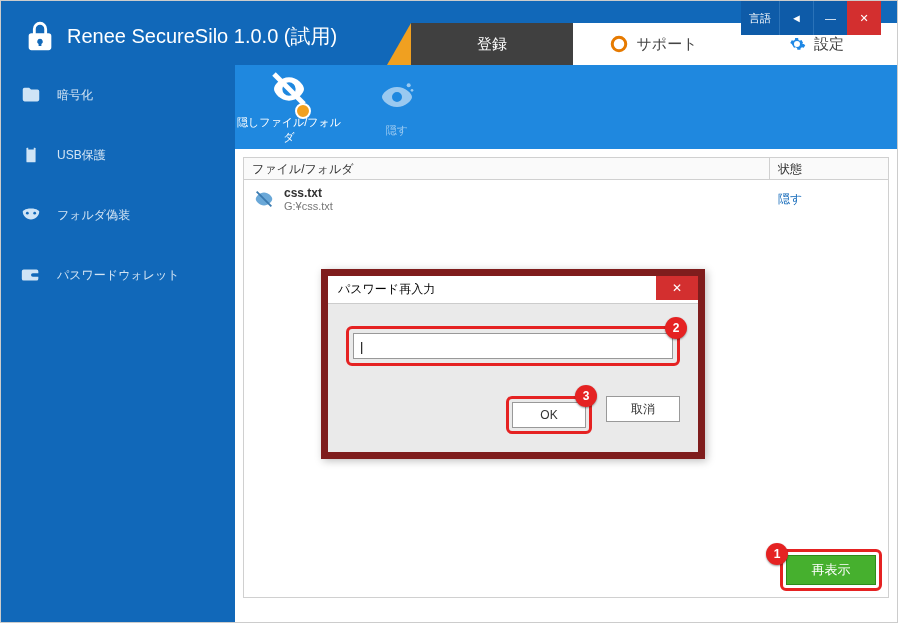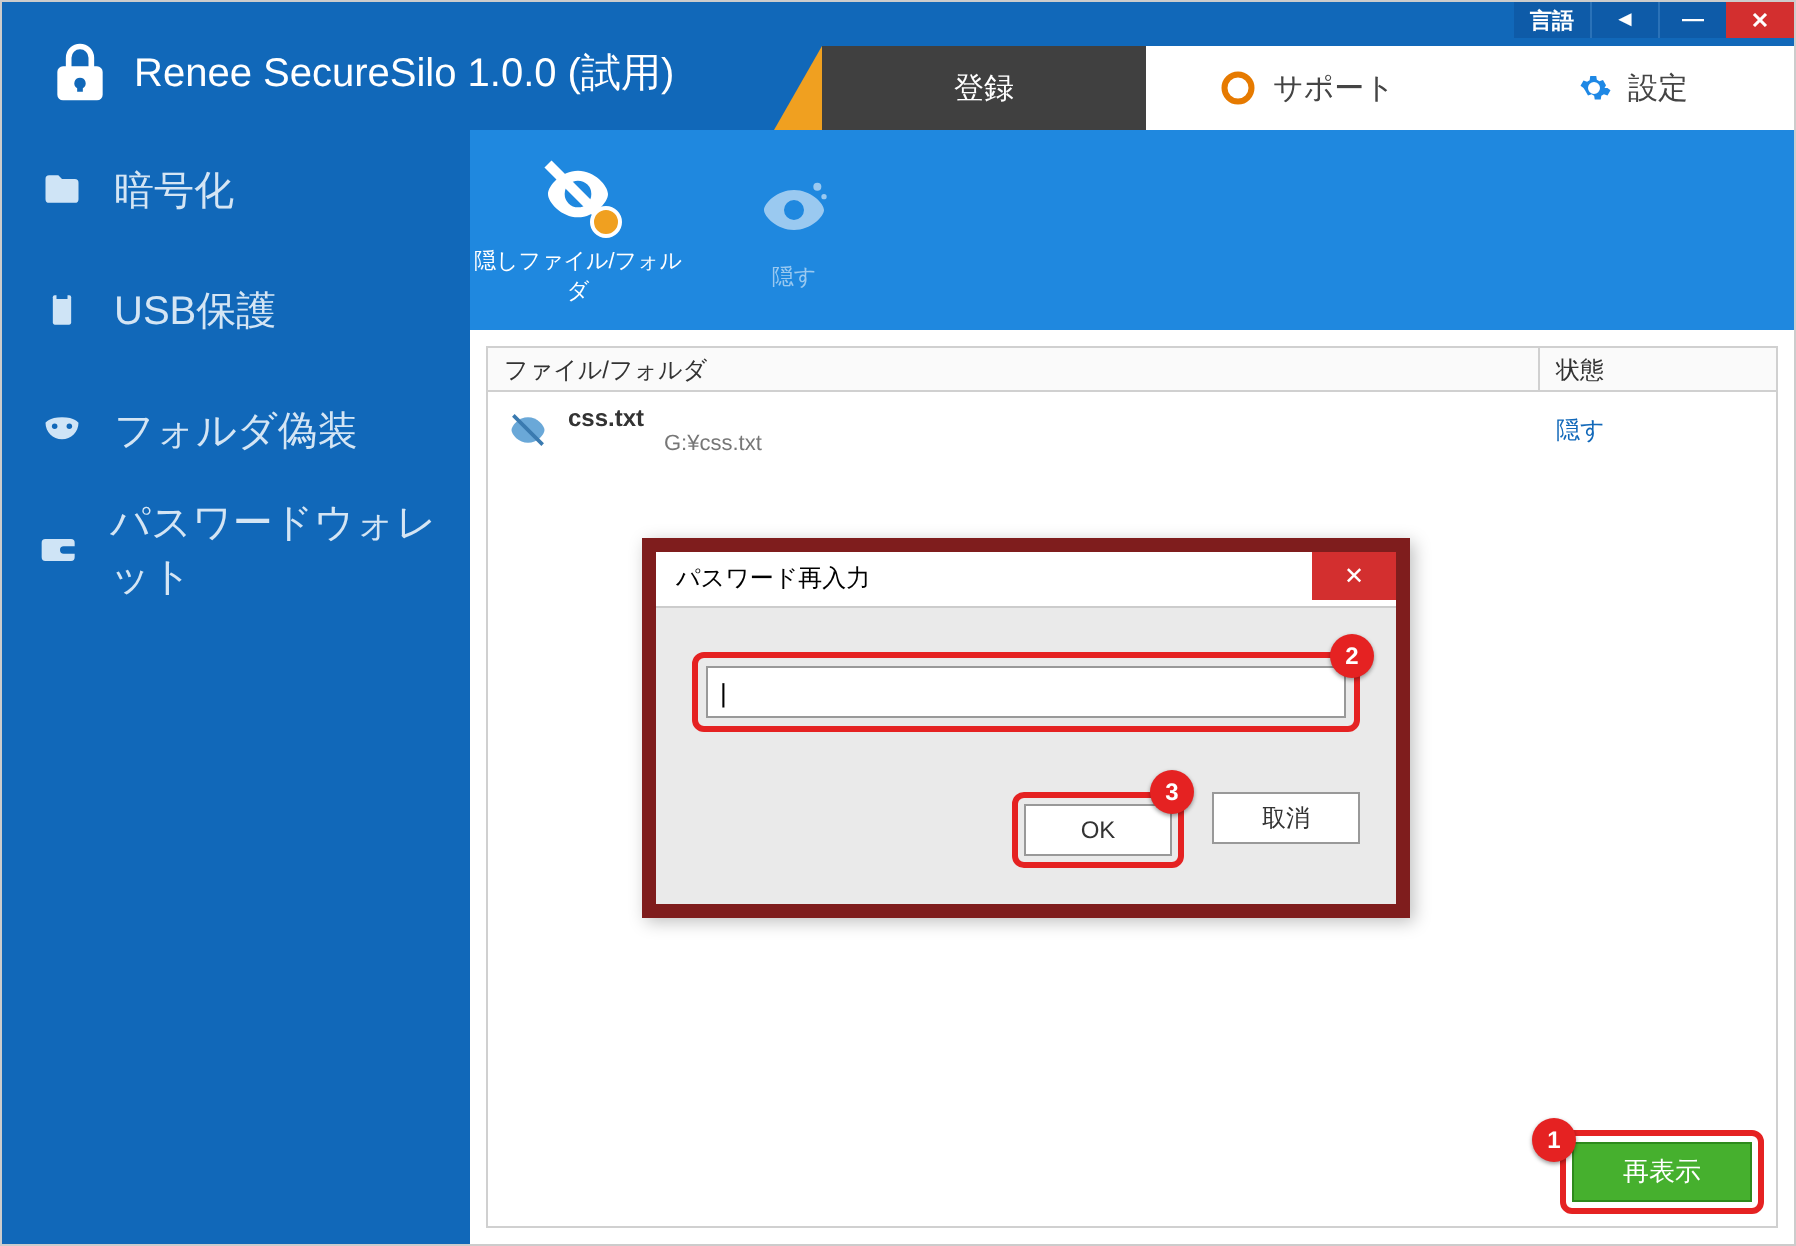--- a/index.html
+++ b/index.html
@@ -1,19 +1,19 @@
 <!DOCTYPE html>
 <html><head>
 <meta charset="utf-8">
 <style>
 * { box-sizing: border-box; margin: 0; padding: 0; font-family: "Meiryo", "MS PGothic", sans-serif; }
 body { width: 898px; height: 623px; background: #fff; position: relative; overflow: hidden; border: 1px solid #ccc; }
 
 
-.topbar { position: absolute; top: 0; right: 0; height: 18px; display: flex; align-items: stretch; z-index: 5; font-weight: bold; }
+.topbar { position: absolute; top: 0; right: 16px; height: 34px; display: flex; align-items: stretch; z-index: 5; }
 .topbar .lang { background: #0e5ba8; color: #fff; font-size: 11px; padding: 2px 8px; display: flex; align-items: center; }
 .topbar .btn { width: 34px; display: flex; align-items: center; justify-content: center; color: #fff; font-size: 11px; }
 .topbar .nav-btn { background: #0e5ba8; border-left: 1px solid #2a72b8; }
 .topbar .min-btn { background: #0e5ba8; border-left: 1px solid #2a72b8; }
 .topbar .close-btn { background: #d32f2f; }
 
 
 .header { height: 64px; background: #1168b9; display: flex; align-items: center; position: relative; padding-top: 6px; }
 .header .logo-area { display: flex; align-items: center; padding-left: 22px; color: #fff; }
 .header .lock-icon svg { width: 34px; height: 34px; }
@@ -24,45 +24,45 @@
 .ribbon .rtab { width: 162px; height: 42px; display: flex; align-items: center; justify-content: center; font-size: 15px; position: relative; }
 .ribbon .rtab.register { background: #404040; color: #fff; }
 .ribbon .rtab.register::before { content:""; position:absolute; left:-24px; top:0; border-right:24px solid #f0a020; border-top:42px solid transparent; }
 .ribbon .rtab.settings { background: #fff; color: #444; }
 .ribbon .rtab.settings::before { content:""; position:absolute; left:-24px; top:0; border-right:24px solid #fff; border-top:42px solid transparent; }
 .ribbon .rtab.support { background: #fff; color: #444; border-left: 0; }
 .ribbon .rtab .ticon { margin-right: 8px; display: flex; }
 
 
 .sidebar { position: absolute; left: 0; top: 64px; bottom: 0; width: 234px; background: #1168b9; }
-.sidebar .item { height: 60px; display: flex; align-items: center; padding-left: 18px; color: #d4e5f4; font-size: 20px; cursor: pointer; }
+.sidebar .item { height: 60px; display: flex; align-items: center; padding-left: 18px; color: #d4e5f4; font-size: 12px; cursor: pointer; }
 .sidebar .item .sicon { width: 24px; height: 24px; margin-right: 14px; display: flex; align-items: center; justify-content: center; }
 .sidebar .item.active { background: #1a7ad0; color: #fff; }
 
 
 .main { position: absolute; left: 234px; top: 64px; right: 0; bottom: 0; background: #fff; }
 
 
-.toolbar { height: 100px; background: #1f88df; display: flex; }
+.toolbar { height: 84px; background: #1f88df; display: flex; }
 .toolbar .tool { width: 108px; display: flex; flex-direction: column; align-items: center; justify-content: center; color: #fff; font-size: 11px; text-align: center; position: relative; }
 .toolbar .tool.dim { opacity: 0.55; }
 .toolbar .tool .ticon2 { width: 40px; height: 40px; margin-bottom: 6px; display:flex; align-items:center; justify-content:center; }
 .toolbar .tool .badge-dot { position: absolute; width: 16px; height: 16px; border-radius: 50%; background: #f0a020; border: 2px solid #fff; top: 38px; left: 60px; }
 
 
 .listarea { background: #fff; border: 1px solid #d0d0d0; margin: 8px; position: relative; height: calc(100% - 116px); }
 .listhdr { display: flex; height: 22px; border-bottom: 1px solid #d0d0d0; background: #fafafa; font-size: 12px; color: #333; }
 .listhdr .col1 { flex: 1; padding: 3px 8px; border-right: 1px solid #d0d0d0; }
 .listhdr .col2 { width: 118px; padding: 3px 8px; }
 .listrow { display: flex; height: 38px; align-items: center; font-size: 12px; }
 .listrow .col1 { flex: 1; padding: 0 8px; display: flex; align-items: center; }
 .listrow .col2 { width: 118px; padding: 0 8px; color: #1168b9; }
 .listrow .ficon { width: 24px; height: 24px; margin-right: 8px; display:flex; align-items:center; justify-content:center; }
 .listrow .fname { font-weight: bold; color: #333; }
-.listrow .fpath { color: #777; font-size: 11px; margin-left: 48px; }
+.listrow .fpath { color: #777; font-size: 11px; }
 
 
 .reshow-wrap { position: absolute; right: 6px; bottom: 6px; border: 3px solid #e52222; border-radius: 6px; padding: 3px; }
 .reshow-btn { width: 90px; height: 30px; background: #46b02e; color: #fff; border: 1px solid #2e8a1c; font-size: 13px; display: flex; align-items: center; justify-content: center; cursor: pointer; }
 .callout { position: absolute; width: 22px; height: 22px; border-radius: 50%; background: #e52222; color: #fff; font-size: 12px; font-weight: bold; display: flex; align-items: center; justify-content: center; box-shadow: 0 1px 2px rgba(0,0,0,0.4); z-index: 60; }
 .callout.c1 { right: 100px; bottom: 32px; }
 
 
 .dialog { position: absolute; left: 320px; top: 268px; width: 384px; background: #eaeaea; border: 7px solid #7f1d1d; z-index: 50; box-shadow: 2px 2px 8px rgba(0,0,0,0.25); }
 .dialog .dtitle { height: 28px; background: #fff; border-bottom: 1px solid #ccc; display: flex; align-items: center; padding-left: 10px; font-size: 12px; position: relative; }

